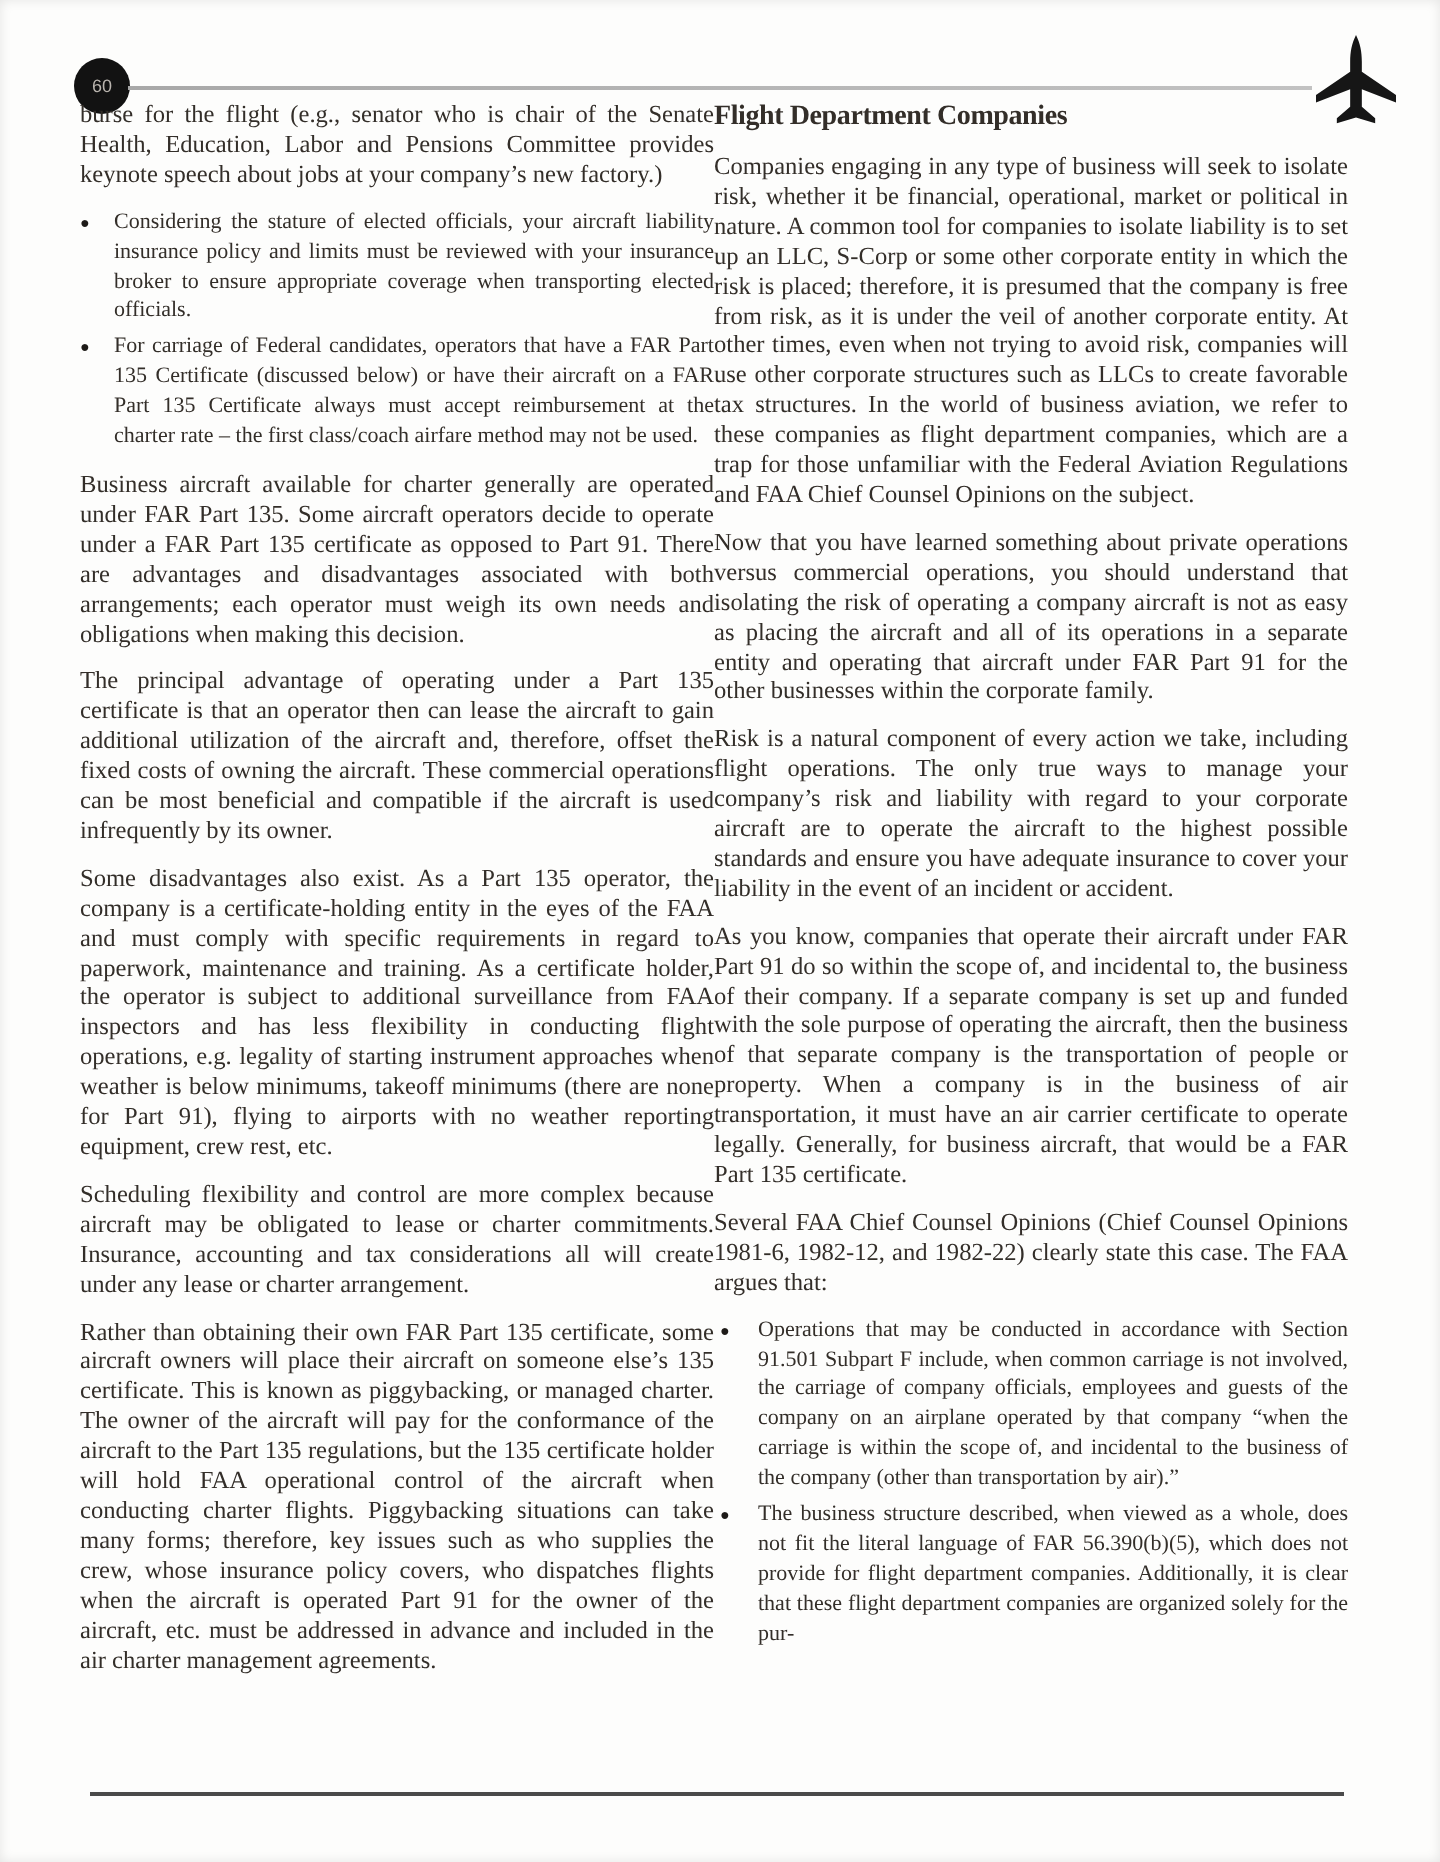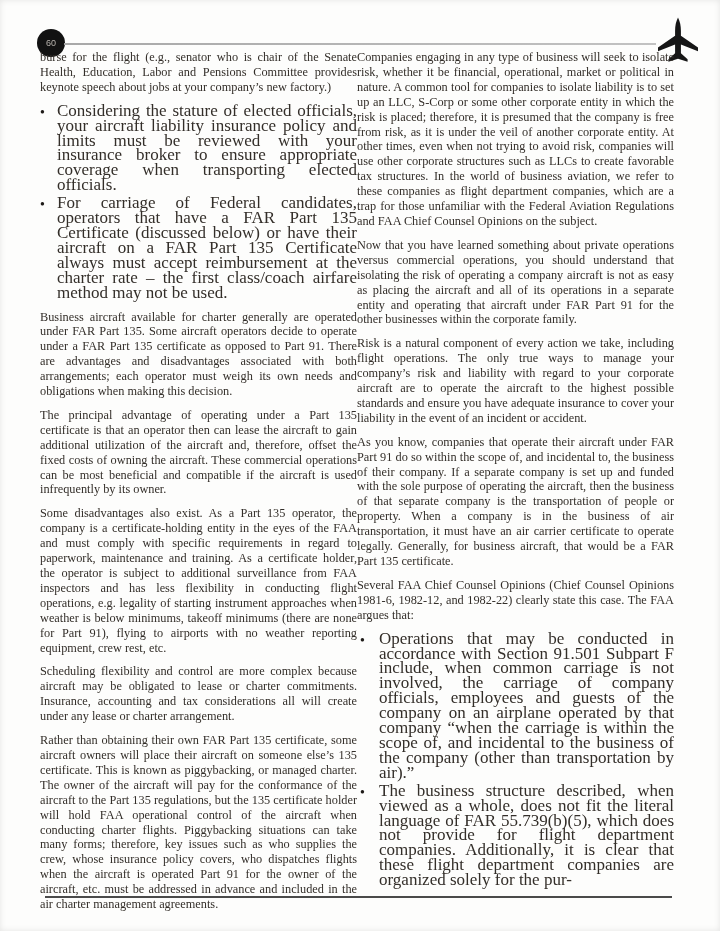--- a/index.html
+++ b/index.html
@@ -40,21 +40,21 @@
   .continuation{margin-left:17px;}
   h2.sect{
     margin:14px 0 9px 0;
     font-size:14px;line-height:17px;font-weight:bold;
     letter-spacing:-0.2px;white-space:nowrap;
   }
   h2.first{margin-top:0;}
   ul.blist{list-style:none;margin:0 0 9px 0;padding:0;}
   ul.blist li{
     position:relative;padding-left:17px;margin:0 0 3px 0;
-    font-size:17px;line-height:14.9px;text-align:justify;
+    font-size:11px;line-height:14.9px;text-align:justify;
   }
   ul.blist li::before{
     content:"\25CF";position:absolute;left:0;top:0;
     font-size:8px;line-height:15px;color:#1d1a17;
   }
   ul.blist.wide li{padding-left:22px;}
   ul.blist.wide li::before{left:3px;}
   
   .bottom-rule{
     position:absolute;left:45px;right:48px;bottom:33px;height:2px;
@@ -83,26 +83,27 @@
       <li>For carriage of Federal candidates, operators that have a FAR Part 135 Certificate (discussed below) or have their aircraft on a FAR Part 135 Certificate always must accept reimbursement at the charter rate – the first class/coach airfare method may not be used.</li>
     </ul>
     <p class="body">Business aircraft available for charter generally are operated under FAR Part 135. Some aircraft operators decide to operate under a FAR Part 135 certificate as opposed to Part 91. There are advantages and disadvantages associated with both arrangements; each operator must weigh its own needs and obligations when making this decision.</p>
     <p class="body">The principal advantage of operating under a Part 135 certificate is that an operator then can lease the aircraft to gain additional utilization of the aircraft and, therefore, offset the fixed costs of owning the aircraft. These commercial operations can be most beneficial and compatible if the aircraft is used infrequently by its owner.</p>
     <p class="body">Some disadvantages also exist. As a Part 135 operator, the company is a certificate-holding entity in the eyes of the FAA and must comply with specific requirements in regard to paperwork, maintenance and training. As a certificate holder, the operator is subject to additional surveillance from FAA inspectors and has less flexibility in conducting flight operations, e.g. legality of starting instrument approaches when weather is below minimums, takeoff minimums (there are none for Part 91), flying to airports with no weather reporting equipment, crew rest, etc.</p>
     <p class="body">Scheduling flexibility and control are more complex because aircraft may be obligated to lease or charter commitments. Insurance, accounting and tax considerations all will create under any lease or charter arrangement.</p>
     <p class="body">Rather than obtaining their own FAR Part 135 certificate, some aircraft owners will place their aircraft on someone else’s 135 certificate. This is known as piggybacking, or managed charter. The owner of the aircraft will pay for the conformance of the aircraft to the Part 135 regulations, but the 135 certificate holder will hold FAA operational control of the aircraft when conducting charter flights. Piggybacking situations can take many forms; therefore, key issues such as who supplies the crew, whose insurance policy covers, who dispatches flights when the aircraft is operated Part 91 for the owner of the aircraft, etc. must be addressed in advance and included in the air charter management agreements.</p>
   </div>
 
   <div class="col">
+    <h2 class="sect first">Flight Department Companies</h2>
     <p class="body">Companies engaging in any type of business will seek to isolate risk, whether it be financial, operational, market or political in nature. A common tool for companies to isolate liability is to set up an LLC, S-Corp or some other corporate entity in which the risk is placed; therefore, it is presumed that the company is free from risk, as it is under the veil of another corporate entity. At other times, even when not trying to avoid risk, companies will use other corporate structures such as LLCs to create favorable tax structures. In the world of business aviation, we refer to these companies as flight department companies, which are a trap for those unfamiliar with the Federal Aviation Regulations and FAA Chief Counsel Opinions on the subject.</p>
     <p class="body">Now that you have learned something about private operations versus commercial operations, you should understand that isolating the risk of operating a company aircraft is not as easy as placing the aircraft and all of its operations in a separate entity and operating that aircraft under FAR Part 91 for the other businesses within the corporate family.</p>
     <p class="body">Risk is a natural component of every action we take, including flight operations. The only true ways to manage your company’s risk and liability with regard to your corporate aircraft are to operate the aircraft to the highest possible standards and ensure you have adequate insurance to cover your liability in the event of an incident or accident.</p>
     <p class="body">As you know, companies that operate their aircraft under FAR Part 91 do so within the scope of, and incidental to, the business of their company. If a separate company is set up and funded with the sole purpose of operating the aircraft, then the business of that separate company is the transportation of people or property. When a company is in the business of air transportation, it must have an air carrier certificate to operate legally. Generally, for business aircraft, that would be a FAR Part 135 certificate.</p>
     <p class="body">Several FAA Chief Counsel Opinions (Chief Counsel Opinions 1981-6, 1982-12, and 1982-22) clearly state this case. The FAA argues that:</p>
     <ul class="blist wide">
       <li>Operations that may be conducted in accordance with Section 91.501 Subpart F include, when common carriage is not involved, the carriage of company officials, employees and guests of the company on an airplane operated by that company “when the carriage is within the scope of, and incidental to the business of the company (other than transportation by air).”</li>
-      <li>The business structure described, when viewed as a whole, does not fit the literal language of FAR 55.739(b)(5), which does not provide for flight department companies. Additionally, it is clear that these flight department companies are organized solely for the pur-</li>
+      <li>The business structure described, when viewed as a whole, does not fit the literal language of FAR 56.390(b)(5), which does not provide for flight department companies. Additionally, it is clear that these flight department companies are organized solely for the pur-</li>
     </ul>
   </div>
 
 </div>
 
 <div class="bottom-rule"></div>
 
 </body></html>

